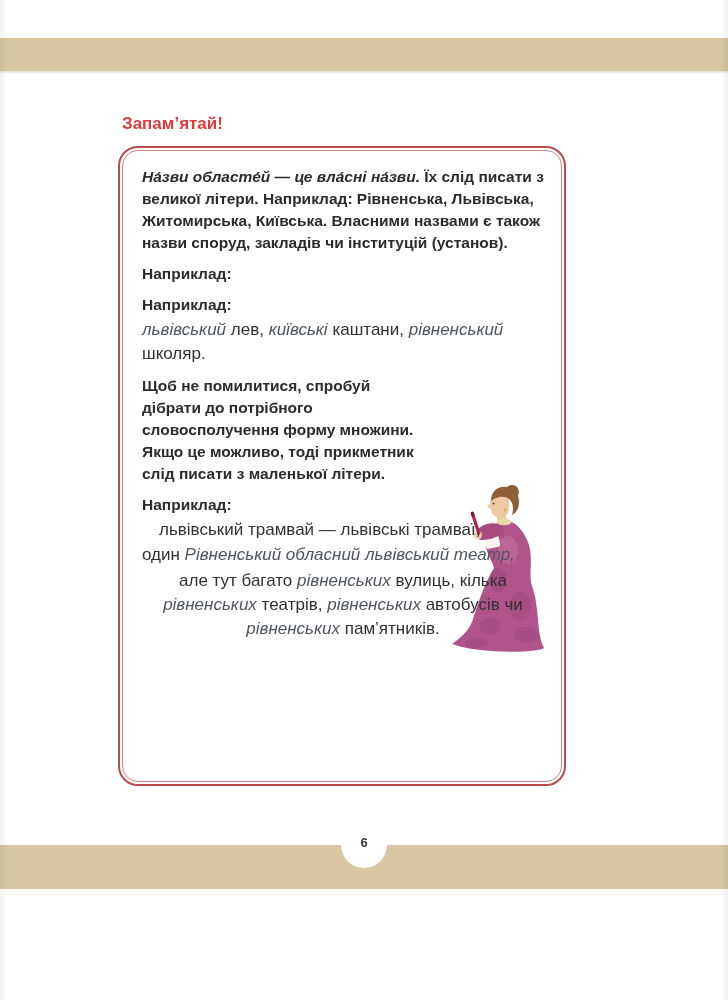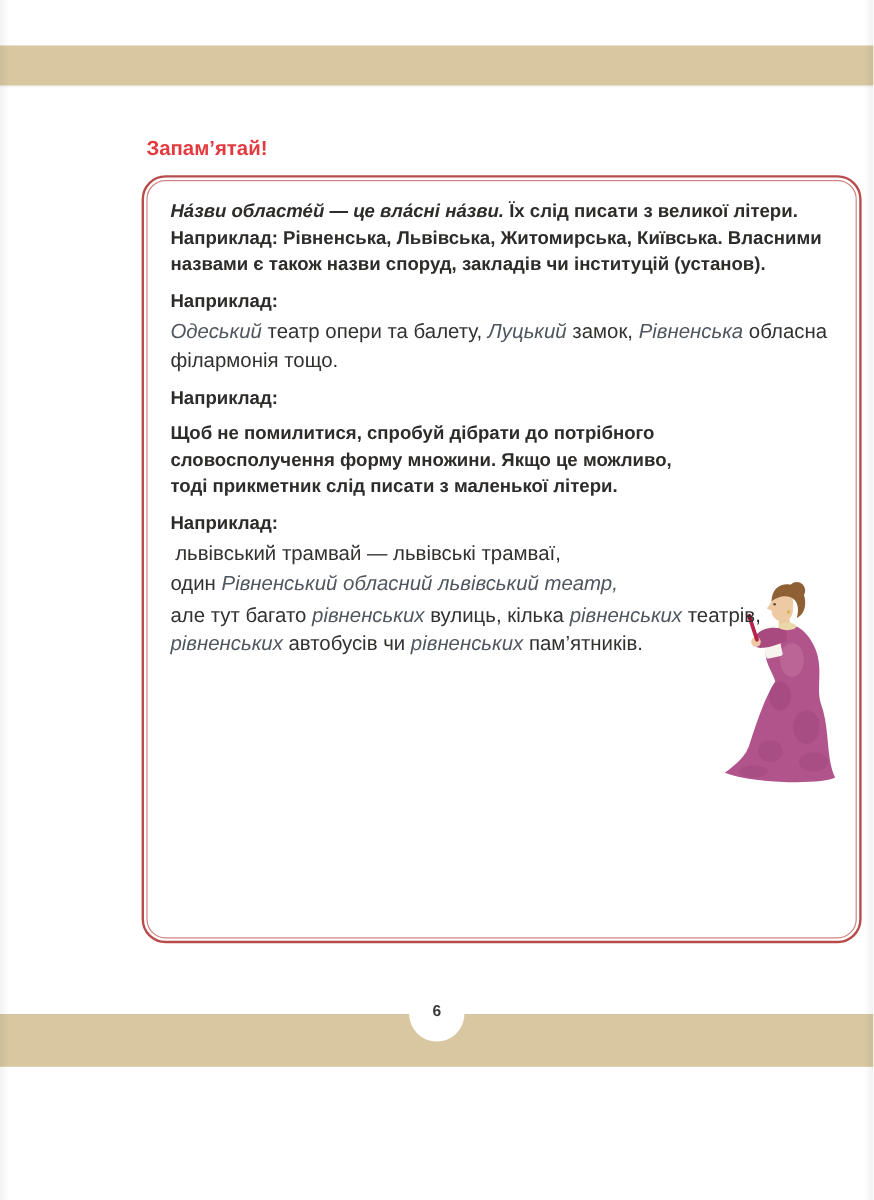--- a/index.html
+++ b/index.html
@@ -27,41 +27,41 @@
   }
   .page-num{
     font-weight:bold;font-size:13px;color:#3a3a3a;
     position:relative;top:-3px;
   }
   .heading{
     position:absolute;left:122px;top:114px;
     font-size:17px;font-weight:bold;color:var(--heading_red,#e23a3e);
   }
   .rule-box{
-    position:absolute;left:118px;top:146px;width:600px;min-height:640px;
+    position:absolute;left:118px;top:146px;width:448px;min-height:640px;
     box-sizing:border-box;
     border:2px solid var(--border_red,#b94b4b);
     border-radius:20px;
     background:#ffffff;
   }
   .rule-box::before{
     content:"";position:absolute;inset:2px;border:1px solid #d08484;
     border-radius:16px;pointer-events:none;
   }
   .box-inner{
     position:relative;padding:11px 20px 12px 22px;z-index:1;
   }
   .para{font-size:15.5px;line-height:22px;color:#33312f;margin:7px 0;}
   .para.label{margin:9px 0 2px;}
   .para.example{font-size:17px;line-height:24px;margin:2px 0 9px;}
-  .para.tight{margin:2px 4px 1px;}
+  .para.tight{margin:2px 17px 1px;}
   .para.tight0{margin:0 0 2px;}
   .para.lead{margin:8px 0 2px;}
   .para.narrow{margin-right:118px;}
-  .para:last-child{margin-bottom:0;}
+  .para:last-child{margin-bottom:0;text-align:center;}
   .seg-b{font-weight:bold;color:#2e2c2a;}
   .seg-bi{font-weight:bold;font-style:italic;color:#2e2c2a;}
   .seg-r{color:#33312f;}
   .seg-i{font-style:italic;color:#4f565e;}
   .seg-red{font-weight:bold;color:var(--heading_red,#e23a3e);}
   .woman{
     position:absolute;right:6px;top:332px;width:112px;height:178px;z-index:0;
   }
 </style>
 </head>
@@ -108,22 +108,22 @@
       <circle cx="66" cy="12" r="7" fill="#8f5f36"></circle>
       <path d="M45,21 C45,11 52,6 60,7 C69,8 73,14 73,22
                C73,29 70,33 66,35 C68,28 67,22 63,19
                C58,15 50,17 45,21 Z" fill="#8f5f36"></path>
       <circle cx="47.5" cy="23.5" r="1.1" fill="#6b4a2f"></circle>
       <circle cx="59" cy="30" r="1.4" fill="#d9b24e"></circle>
     </svg>
     <div class="box-inner">
         <div class="para"><span class="seg-bi">На́зви областе́й — це вла́сні на́зви.</span><span class="seg-b"> Їх слід писати з великої літери. Наприклад: Рівненська, Львівська, Житомирська, Київська. Власними назвами є також назви споруд, закладів чи інституцій (установ).</span></div>
         <div class="para label"><span class="seg-b">Наприклад:</span></div>
-        <div class="para example"><span class="seg-i">Одеський</span><span class="seg-r"> театр опери та балету, </span><span class="seg-i">Луцький</span><span class="seg-r"> замок, </span><span class="seg-i">Рівненська</span><span class="seg-r"> обласна філармонія тощо.</span></div>
         <div class="para label"><span class="seg-b">Наприклад:</span></div>
+        <div class="para example"><span class="seg-i">львівський</span><span class="seg-r"> лев, </span><span class="seg-i">київські</span><span class="seg-r"> каштани, </span><span class="seg-i">рівненський</span><span class="seg-r"> школяр.</span></div>
         <div class="para narrow"><span class="seg-b">Щоб не помилитися, спробуй дібрати до потрібного словосполучення форму множини. Якщо це можливо, тоді прикметник слід писати з маленької літери.</span></div>
         <div class="para label"><span class="seg-b">Наприклад:</span></div>
         <div class="para example tight"><span class="seg-r">львівський трамвай — львівські трамваї,</span></div>
         <div class="para example tight0"><span class="seg-r">один </span><span class="seg-i">Рівненський обласний львівський театр,</span></div>
         <div class="para example tight0"><span class="seg-r">але тут багато </span><span class="seg-i">рівненських</span><span class="seg-r"> вулиць, кілька </span><span class="seg-i">рівненських</span><span class="seg-r"> театрів, </span><span class="seg-i">рівненських</span><span class="seg-r"> автобусів чи </span><span class="seg-i">рівненських</span><span class="seg-r"> пам’ятників.</span></div>
       </div>
   </div>
 
   <div class="bar bar-bottom">
     <div class="page-notch">

